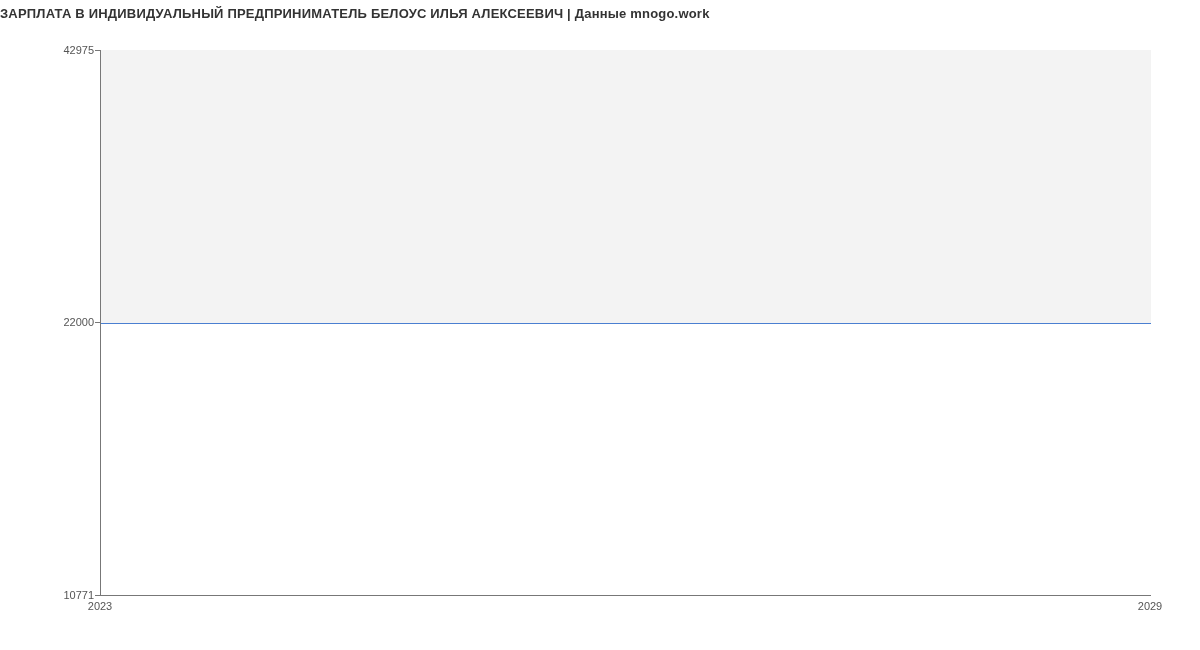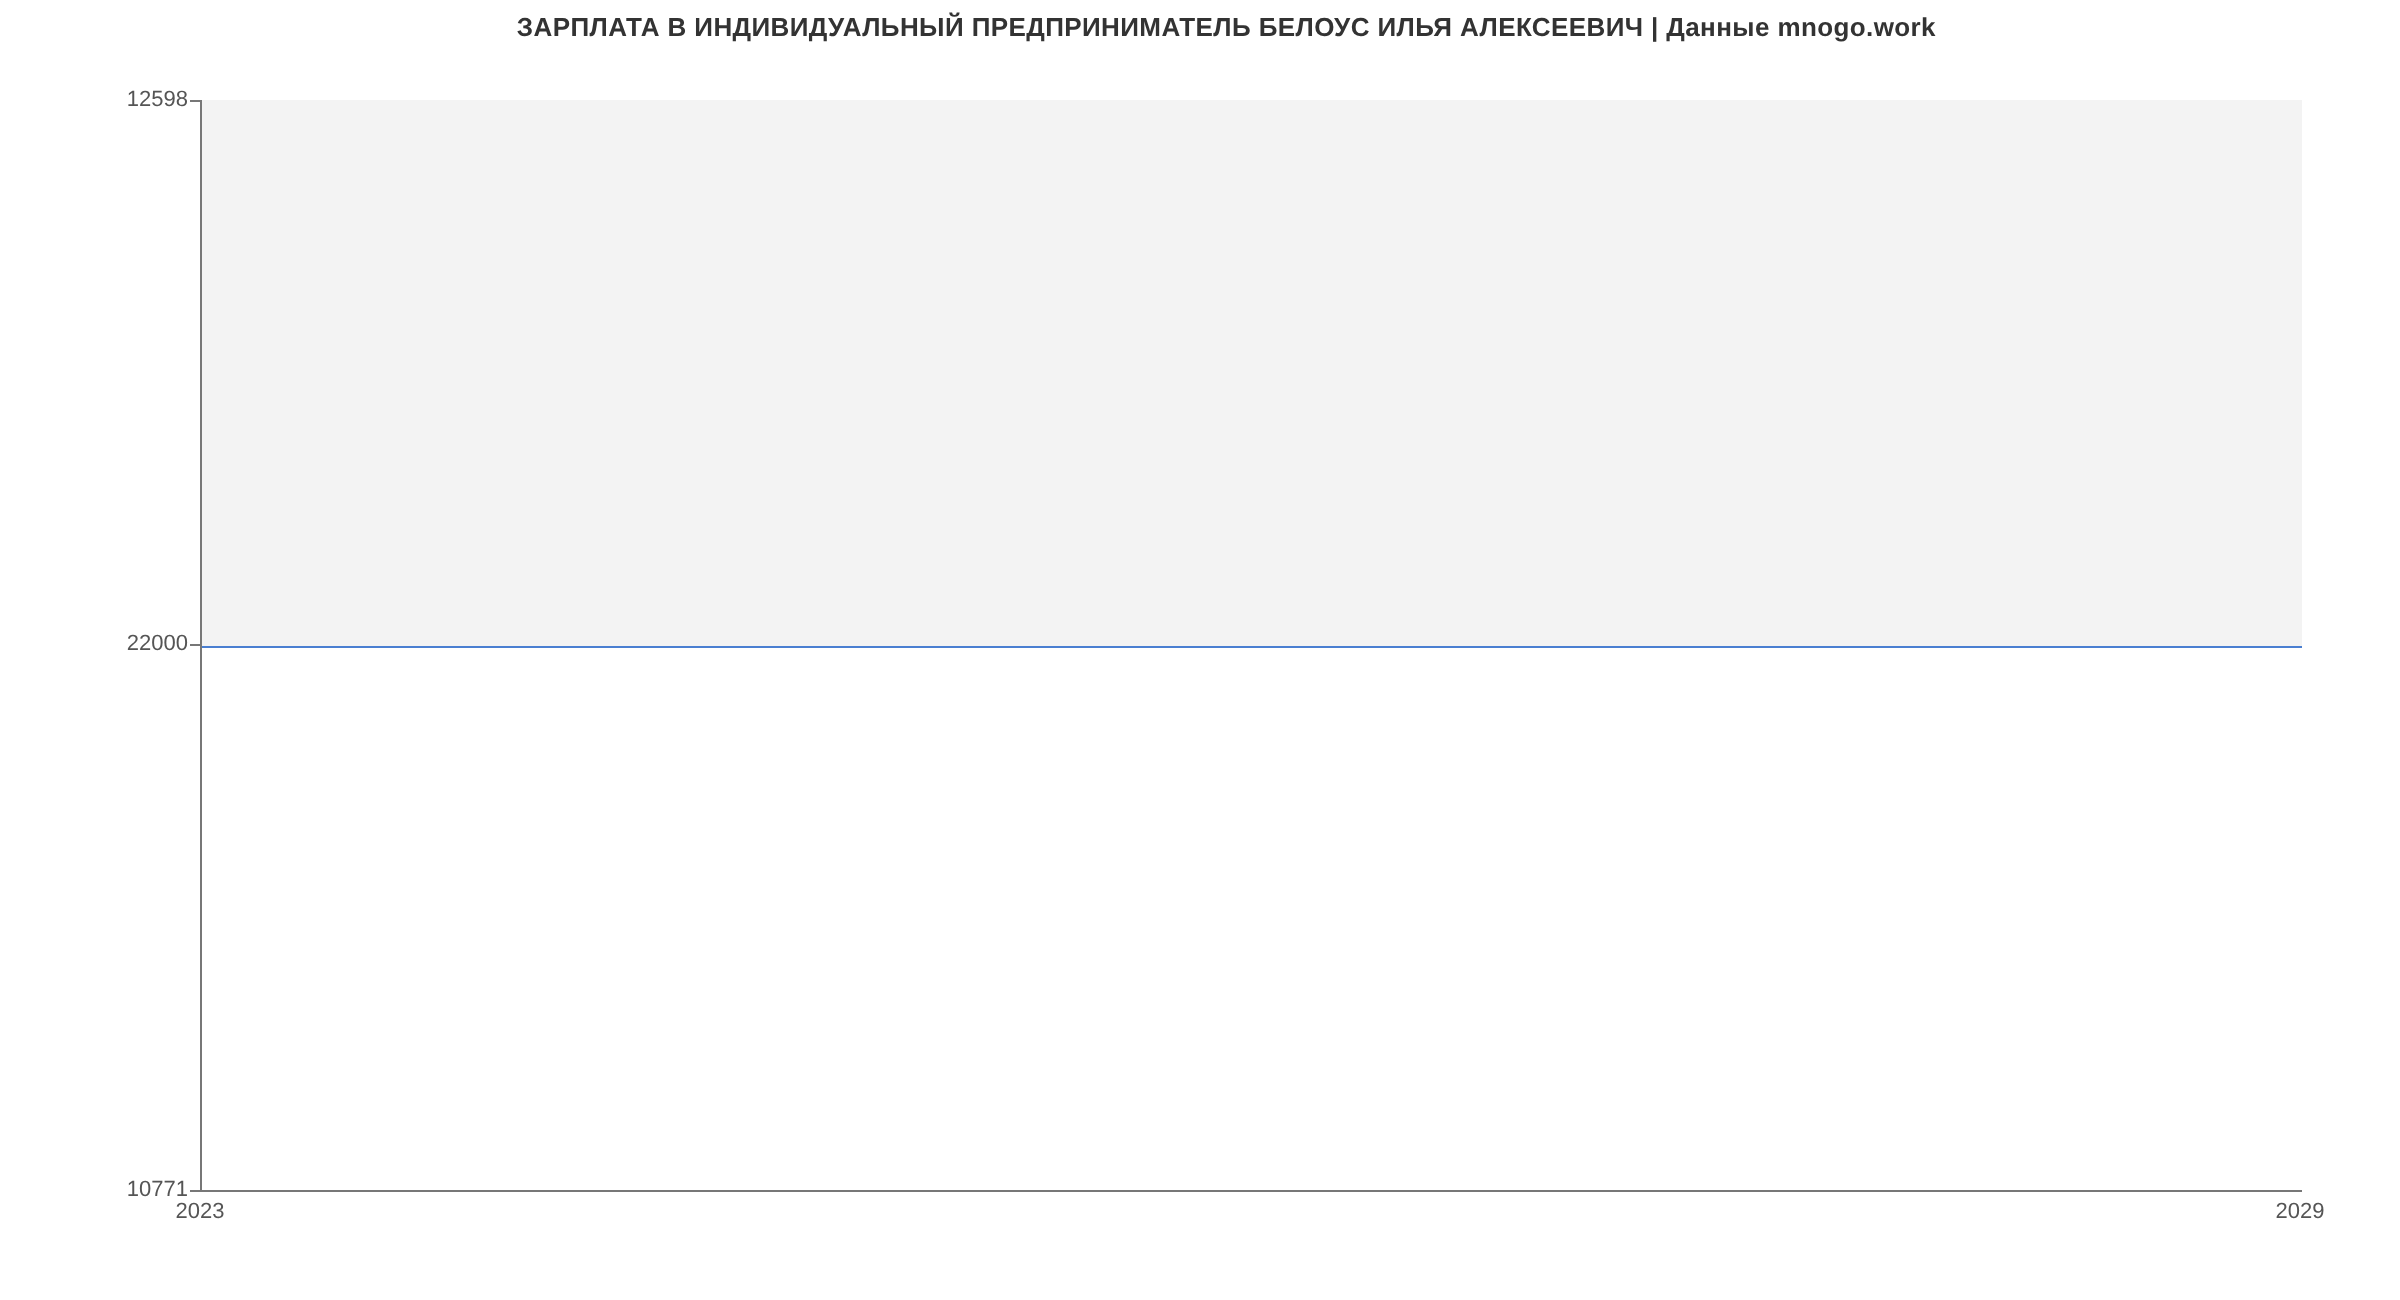--- a/index.html
+++ b/index.html
@@ -14,21 +14,21 @@
   .chart-wrap {
     position: relative;
     width: 1200px;
     height: 650px;
   }
   .title {
     position: absolute;
     top: 6px;
     left: 0;
     width: 968px;
-    text-align: right;
+    text-align: left;
     font-size: 13px;
     font-weight: bold;
     letter-spacing: 0.2px;
   }
   .plot {
     position: absolute;
     left: 100px;
     top: 50px;
     width: 1050px;
     height: 545px;
@@ -77,21 +77,21 @@
     transform: translateX(-50%);
   }
 </style>
 </head>
 <body>
 
 <div class="chart-wrap">
   <div class="title">ЗАРПЛАТА В ИНДИВИДУАЛЬНЫЙ ПРЕДПРИНИМАТЕЛЬ БЕЛОУС ИЛЬЯ АЛЕКСЕЕВИЧ | Данные mnogo.work</div>
 
   <div class="ytick" style="top:50px;">
-    <span>12598</span>
+    <span>42975</span>
     <span class="tickmark"></span>
   </div>
   <div class="ytick" style="top:322px;">
     <span>22000</span>
     <span class="tickmark"></span>
   </div>
   <div class="ytick" style="top:595px;">
     <span>10771</span>
     <span class="tickmark"></span>
   </div>

